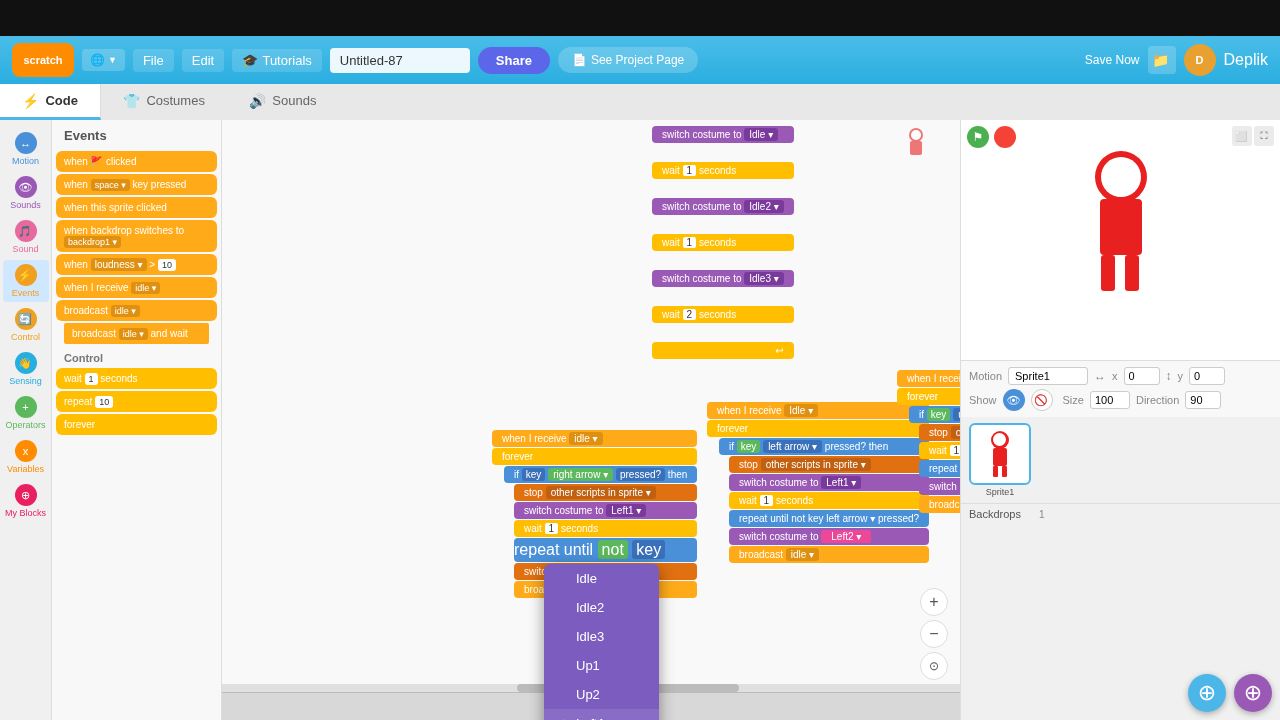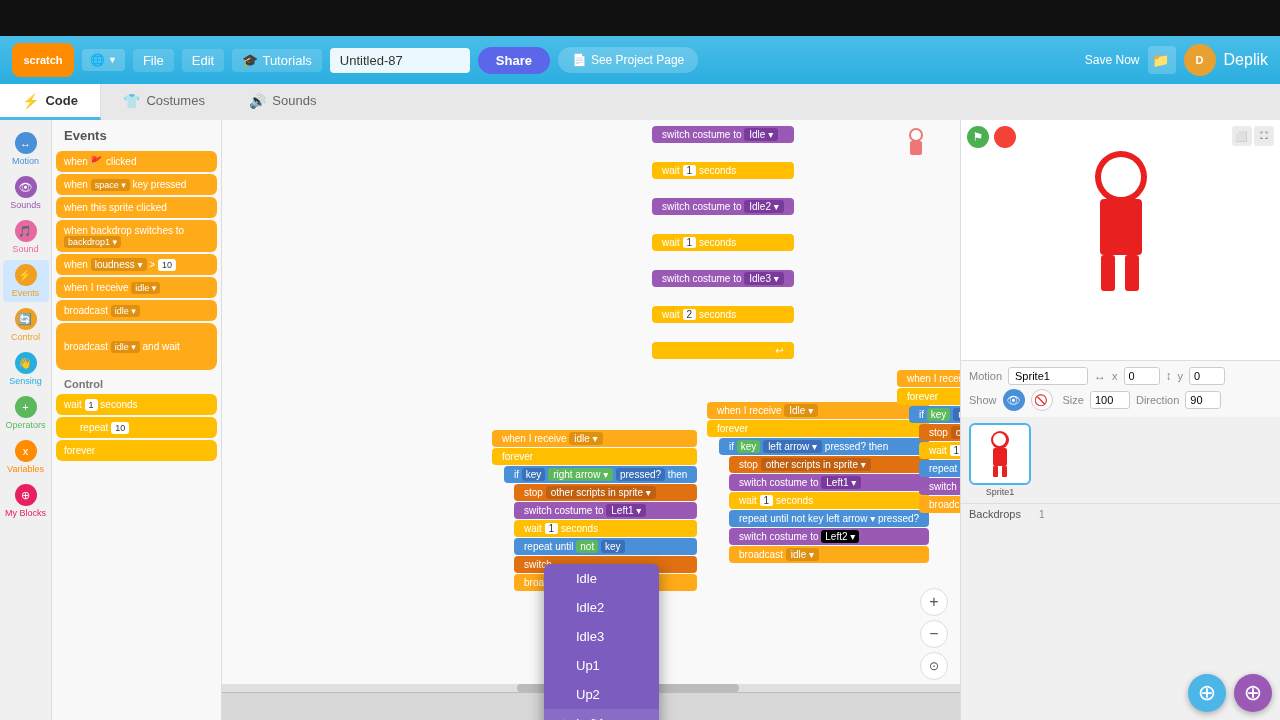--- a/index.html
+++ b/index.html
@@ -93,25 +93,25 @@
 
   <div style="width:170px;background:#f8f8f8;border-right:1px solid #ddd;overflow-y:auto;padding:4px;">
     <div style="font-size:13px;font-weight:bold;color:#555;padding:4px 8px 6px;">Events</div>
     <div style="border-radius:6px;padding:5px 8px;margin:2px 0;background:#ffab19;color:white;font-size:10px;cursor:pointer;">when 🚩 clicked</div>
     <div style="border-radius:6px;padding:5px 8px;margin:2px 0;background:#ffab19;color:white;font-size:10px;cursor:pointer;">when <span style="background:#e09010;border-radius:3px;padding:1px 4px;font-size:9px;">space ▾</span> key pressed</div>
     <div style="border-radius:6px;padding:5px 8px;margin:2px 0;background:#ffab19;color:white;font-size:10px;cursor:pointer;">when this sprite clicked</div>
     <div style="border-radius:6px;padding:5px 8px;margin:2px 0;background:#ffab19;color:white;font-size:10px;cursor:pointer;">when backdrop switches to <span style="background:#e09010;border-radius:3px;padding:1px 4px;font-size:9px;">backdrop1 ▾</span></div>
     <div style="border-radius:6px;padding:5px 8px;margin:2px 0;background:#ffab19;color:white;font-size:10px;cursor:pointer;">when <span style="background:#e09010;border-radius:3px;padding:1px 4px;font-size:10px;">loudness ▾</span> &gt; <span style="background:white;color:#333;border-radius:3px;padding:1px 4px;font-size:9px;">10</span></div>
     <div style="border-radius:6px;padding:5px 8px;margin:2px 0;background:#ffab19;color:white;font-size:10px;cursor:pointer;">when I receive <span style="background:#e09010;border-radius:3px;padding:1px 4px;font-size:9px;">idle ▾</span></div>
     <div style="border-radius:6px;padding:5px 8px;margin:2px 0;background:#ffab19;color:white;font-size:10px;cursor:pointer;">broadcast <span style="background:#e09010;border-radius:3px;padding:1px 4px;font-size:9px;">idle ▾</span></div>
-    <div style="border-radius:8px;padding:18px 8px;margin:2px 0;background:#ffab19;color:white;font-size:10px;cursor:pointer;">broadcast <span style="background:#e09010;border-radius:3px;padding:1px 4px;font-size:9px;">idle ▾</span> and wait</div>
+    <div style="border-radius:2px;padding:5px 8px;margin:2px 8px;background:#ffab19;color:white;font-size:10px;cursor:pointer;">broadcast <span style="background:#e09010;border-radius:3px;padding:1px 4px;font-size:9px;">idle ▾</span> and wait</div>
 
     <div style="font-size:11px;font-weight:bold;color:#777;padding:6px 8px 2px;">Control</div>
     <div style="border-radius:6px;padding:5px 8px;margin:2px 0;background:#ffbf00;color:white;font-size:10px;cursor:pointer;">wait <span style="background:white;color:#333;border-radius:3px;padding:1px 4px;font-size:9px;">1</span> seconds</div>
-    <div style="border-radius:6px;padding:5px 24px;margin:2px 0;background:#ffbf00;color:white;font-size:10px;cursor:pointer;">repeat <span style="background:white;color:#333;border-radius:3px;padding:1px 4px;font-size:9px;">10</span></div>
+    <div style="border-radius:6px;padding:5px 8px;margin:2px 0;background:#ffbf00;color:white;font-size:10px;cursor:pointer;">repeat <span style="background:white;color:#333;border-radius:3px;padding:1px 4px;font-size:9px;">10</span></div>
     <div style="border-radius:6px;padding:5px 8px;margin:2px 0;background:#ffbf00;color:white;font-size:10px;cursor:pointer;">forever</div>
   </div>
 
   <div style="flex:1;background:#f9f9f9;position:relative;overflow:hidden;">
 
     <div style="position:absolute;left:430px;top:6px;display:flex;flex-direction:column;gap:19px;">
       <div style="background:#9b59b6;color:white;border-radius:4px;padding:3px 10px;font-size:10px;white-space:nowrap;">switch costume to <span style="background:#7a3a9b;border-radius:3px;padding:1px 5px;">Idle ▾</span></div>
       <div style="background:#ffbf00;color:white;border-radius:4px;padding:3px 10px;font-size:10px;">wait <span style="background:white;color:#333;border-radius:2px;padding:0 4px;">1</span> seconds</div>
       <div style="background:#9b59b6;color:white;border-radius:4px;padding:3px 10px;font-size:10px;white-space:nowrap;">switch costume to <span style="background:#7a3a9b;border-radius:3px;padding:1px 5px;">Idle2 ▾</span></div>
       <div style="background:#ffbf00;color:white;border-radius:4px;padding:3px 10px;font-size:10px;">wait <span style="background:white;color:#333;border-radius:2px;padding:0 4px;">1</span> seconds</div>
@@ -122,38 +122,38 @@
 
     <div style="position:absolute;left:270px;top:310px;display:flex;flex-direction:column;gap:1px;">
       <div style="background:#ffab19;color:white;border-radius:4px;padding:3px 10px;font-size:10px;white-space:nowrap;">when I receive <span style="background:#e09010;border-radius:3px;padding:1px 5px;">idle ▾</span></div>
       <div style="background:#ffbf00;color:white;border-radius:4px;padding:3px 10px;font-size:10px;">forever</div>
       <div style="padding-left:12px;display:flex;flex-direction:column;gap:1px;">
         <div style="background:#4a90d9;color:white;border-radius:4px;padding:3px 10px;font-size:10px;white-space:nowrap;">if <span style="background:#3a70b9;border-radius:3px;padding:1px 4px;">key</span> <span style="background:#5cb85c;border-radius:3px;padding:1px 5px;">right arrow ▾</span> <span style="background:#3a70b9;border-radius:3px;padding:1px 4px;">pressed?</span> then</div>
         <div style="padding-left:10px;display:flex;flex-direction:column;gap:1px;">
           <div style="background:#e07010;color:white;border-radius:4px;padding:3px 10px;font-size:10px;white-space:nowrap;">stop <span style="background:#c06010;border-radius:3px;padding:1px 5px;">other scripts in sprite ▾</span></div>
           <div style="background:#9b59b6;color:white;border-radius:4px;padding:3px 10px;font-size:10px;white-space:nowrap;">switch costume to <span style="background:#7a3a9b;border-radius:3px;padding:1px 5px;cursor:pointer;">Left1 ▾</span></div>
           <div style="background:#ffbf00;color:white;border-radius:4px;padding:3px 10px;font-size:10px;">wait <span style="background:white;color:#333;border-radius:2px;padding:0 4px;">1</span> seconds</div>
-          <div style="background:#4a90d9;color:white;border-radius:4px;padding:3px 10px;font-size:10px;white-space:nowrap;">repeat until <span style="background:#5cb85c;border-radius:3px;padding:1px 4px;">not</span> <span style="background:#3a70b9;border-radius:3px;padding:1px 4px;">key</span></div>
+          <div style="background:#4a90d9;color:white;border-radius:4px;padding:3px 0;font-size:16px;white-space:nowrap;">repeat until <span style="background:#5cb85c;border-radius:3px;padding:1px 4px;">not</span> <span style="background:#3a70b9;border-radius:3px;padding:1px 4px;">key</span></div>
           <div style="background:#e07010;color:white;border-radius:4px;padding:3px 10px;font-size:10px;">switch</div>
           <div style="background:#ffab19;color:white;border-radius:4px;padding:3px 10px;font-size:10px;white-space:nowrap;">broadcast <span style="background:#e09010;border-radius:3px;padding:1px 5px;">idle ▾</span></div>
         </div>
       </div>
     </div>
 
     <div style="position:absolute;left:485px;top:282px;display:flex;flex-direction:column;gap:1px;">
       <div style="background:#ffab19;color:white;border-radius:4px;padding:3px 10px;font-size:10px;white-space:nowrap;">when I receive <span style="background:#e09010;border-radius:3px;padding:1px 5px;">Idle ▾</span></div>
       <div style="background:#ffbf00;color:white;border-radius:4px;padding:3px 10px;font-size:10px;">forever</div>
       <div style="padding-left:12px;display:flex;flex-direction:column;gap:1px;">
         <div style="background:#4a90d9;color:white;border-radius:4px;padding:3px 10px;font-size:10px;white-space:nowrap;">if <span style="background:#5cb85c;border-radius:3px;padding:1px 4px;">key</span> <span style="background:#3a70b9;border-radius:3px;padding:1px 5px;">left arrow ▾</span> pressed? then</div>
         <div style="padding-left:10px;display:flex;flex-direction:column;gap:1px;">
           <div style="background:#e07010;color:white;border-radius:4px;padding:3px 10px;font-size:10px;white-space:nowrap;">stop <span style="background:#c06010;border-radius:3px;padding:1px 5px;">other scripts in sprite ▾</span></div>
           <div style="background:#9b59b6;color:white;border-radius:4px;padding:3px 10px;font-size:10px;white-space:nowrap;">switch costume to <span style="background:#7a3a9b;border-radius:3px;padding:1px 5px;">Left1 ▾</span></div>
           <div style="background:#ffbf00;color:white;border-radius:4px;padding:3px 10px;font-size:10px;">wait <span style="background:white;color:#333;border-radius:2px;padding:0 4px;">1</span> seconds</div>
           <div style="background:#4a90d9;color:white;border-radius:4px;padding:3px 10px;font-size:10px;white-space:nowrap;">repeat until not key left arrow ▾ pressed?</div>
-          <div style="background:#9b59b6;color:white;border-radius:4px;padding:3px 10px;font-size:10px;white-space:nowrap;">switch costume to <span style="background:#000000;border-radius:3px;padding:1px 4px;">Left2 ▾</span></div>
+          <div style="background:#9b59b6;color:white;border-radius:4px;padding:3px 10px;font-size:10px;white-space:nowrap;">switch costume to <span style="background:#ec4899;border-radius:3px;padding:1px 10px;">Left2 ▾</span></div>
           <div style="background:#ffab19;color:white;border-radius:4px;padding:3px 10px;font-size:10px;white-space:nowrap;">broadcast <span style="background:#e09010;border-radius:3px;padding:1px 5px;">idle ▾</span></div>
         </div>
       </div>
     </div>
 
     <div style="position:absolute;left:675px;top:250px;display:flex;flex-direction:column;gap:1px;">
       <div style="background:#ffab19;color:white;border-radius:4px;padding:3px 10px;font-size:10px;white-space:nowrap;">when I receive </div>
       <div style="background:#ffbf00;color:white;border-radius:4px;padding:3px 10px;font-size:10px;">forever</div>
       <div style="padding-left:12px;display:flex;flex-direction:column;gap:1px;">
         <div style="background:#4a90d9;color:white;border-radius:4px;padding:3px 10px;font-size:10px;white-space:nowrap;">if <span style="background:#5cb85c;border-radius:3px;padding:1px 4px;">key</span> <span style="background:#3a70b9;border-radius:3px;padding:1px 5px;">up arrow ▾</span> pressed? then</div>

